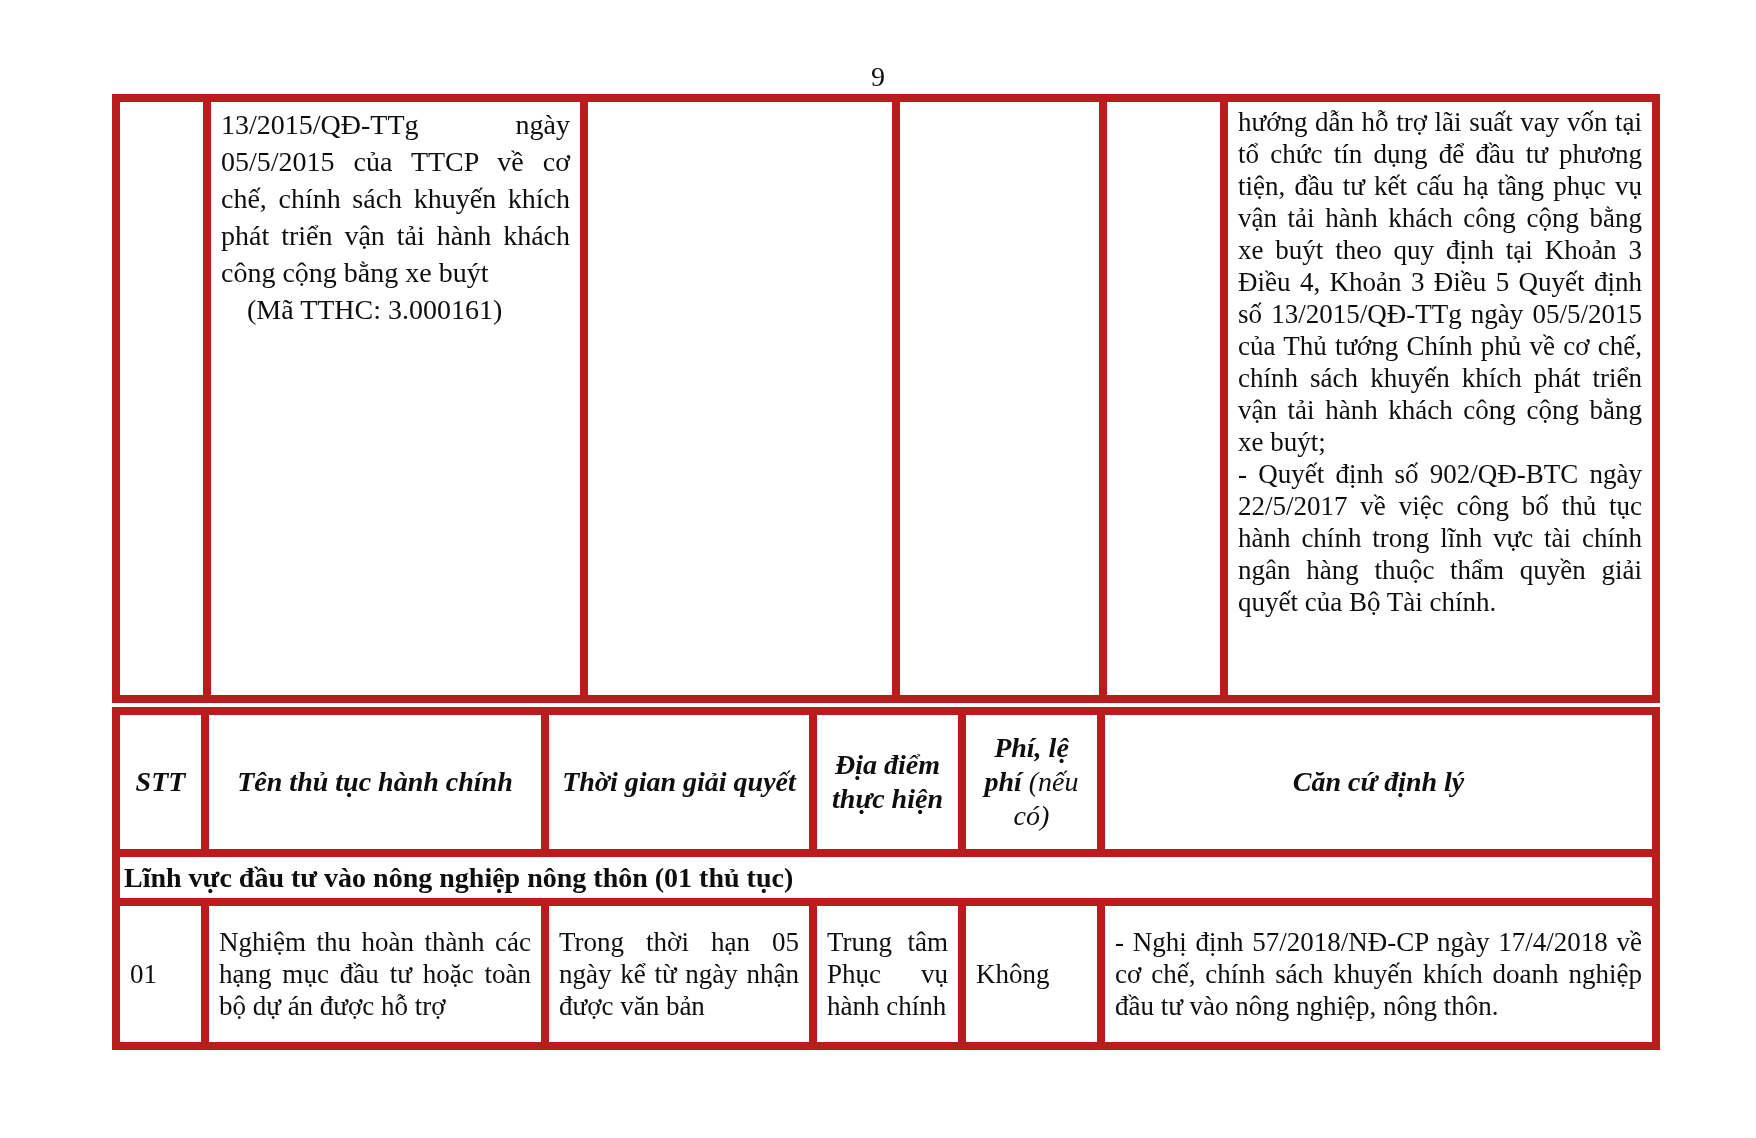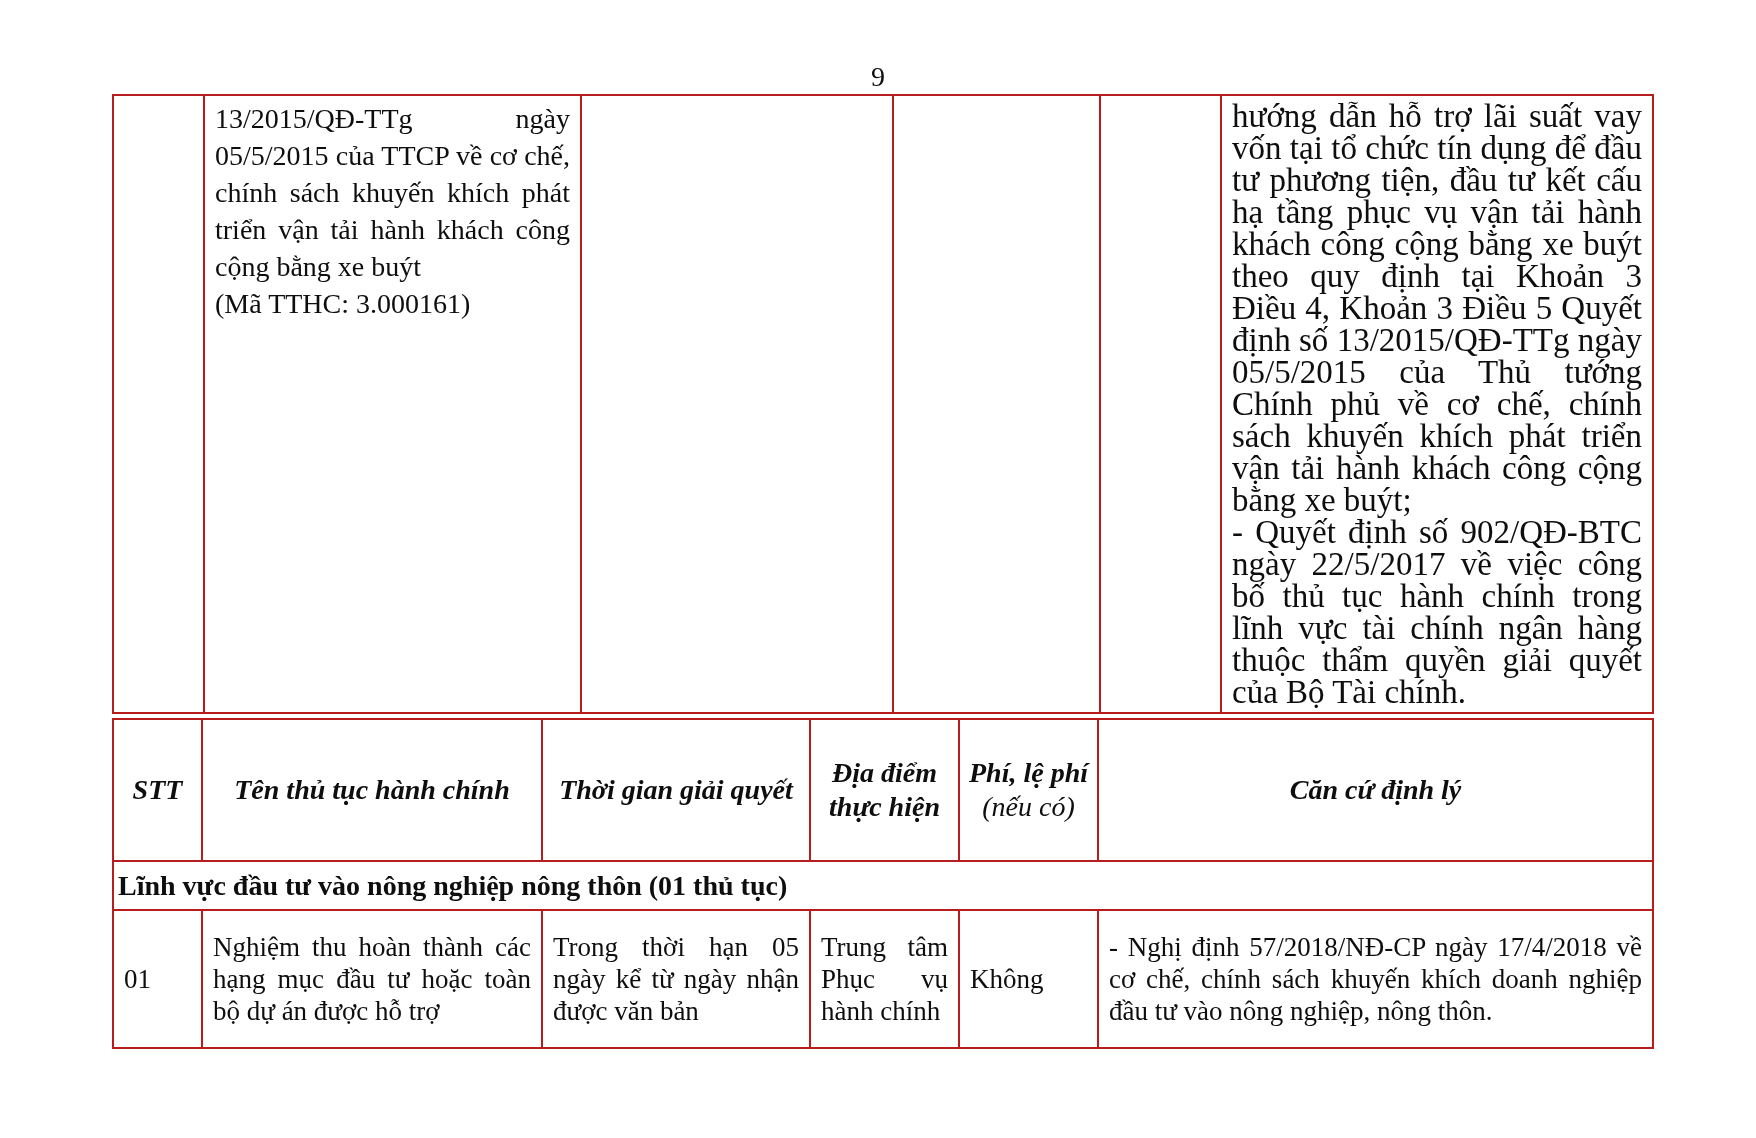--- a/index.html
+++ b/index.html
@@ -13,29 +13,29 @@
     color: #0e0e0e;
   }
   .page-number {
     margin-top: 60px;
     text-align: center;
     font-size: 28px;
     line-height: 34px;
   }
 
   table { border-collapse: collapse; table-layout: fixed; margin-left: 112px; width: 1540px; }
-  td, th { border: 2px solid #b91c1c; padding: 4px 10px; overflow: hidden; }
+  td, th { border: 8px solid #b91c1c; padding: 4px 10px; overflow: hidden; }
 
   
   .t1 td { vertical-align: top; }
   .t1 .row-main { height: 601px; }
   .t1 p { margin: 0; }
   .t1 .ten-cell p { font-size: 28px; line-height: 37px; text-align: justify; }
-  .t1 .ten-cell p.code { text-align: left; }
-  .t1 .cancu-cell p { font-size: 33px; line-height: 32px; text-align: justify; }
+  .t1 .ten-cell p.code { text-align: left; margin-left: 26px; }
+  .t1 .cancu-cell p { font-size: 27px; line-height: 32px; text-align: justify; }
 
   
   .heading {
     margin: 16px 101px 0 112px;
     width: 1543px;
     font-size: 30px;
     line-height: 42px;
     font-weight: bold;
     text-align: justify;
     text-align-last: left;

